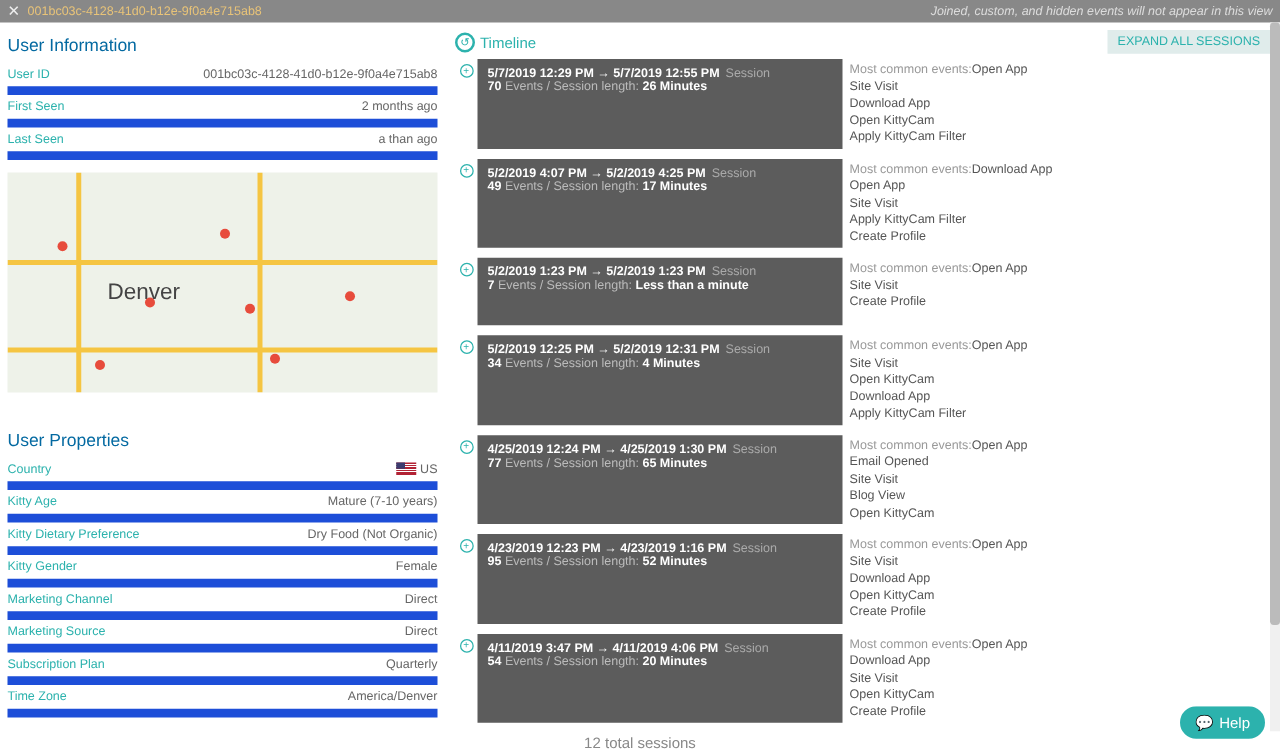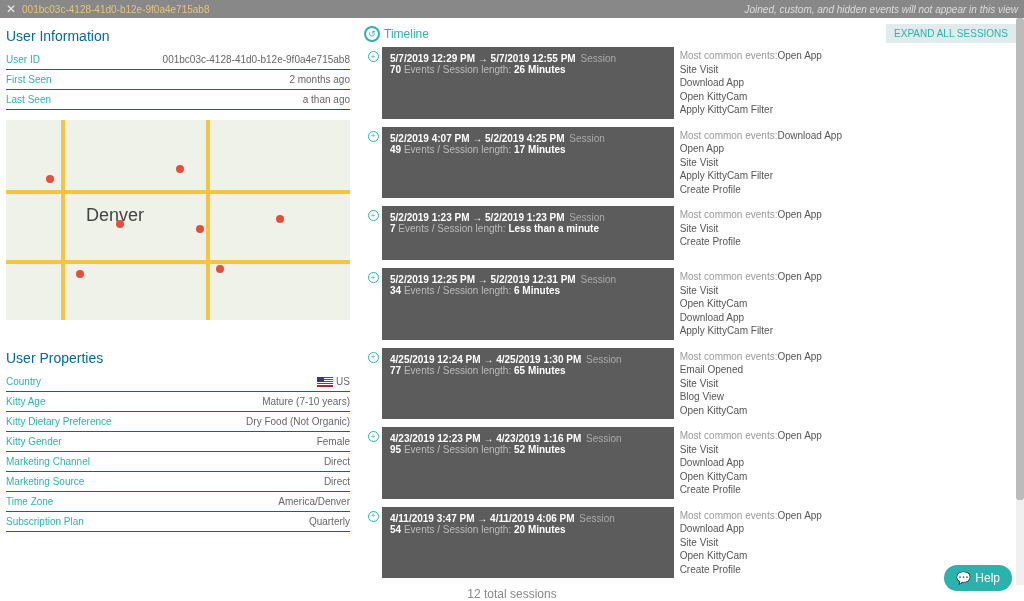--- a/index.html
+++ b/index.html
@@ -4,24 +4,24 @@
   <style>
     * { box-sizing: border-box; margin: 0; padding: 0; }
     body { font-family: -apple-system, BlinkMacSystemFont, "Segoe UI", Arial, sans-serif; font-size: 11px; color: #555; background: #fff; width: 1024px; height: 601px; overflow: hidden; position: relative; }
     .top-bar { height: 18px; background: #888; display: flex; align-items: center; padding: 0 6px; color: #fff; font-size: 10px; }
     .top-bar .close { color: #eee; margin-right: 6px; cursor: pointer; font-size: 12px; }
     .top-bar .uid { color: #e8c378; }
     .top-bar .notice { margin-left: auto; color: #ddd; font-style: italic; }
     .main { display: flex; height: calc(100% - 34px); }
     .left { width: 356px; padding: 10px 6px; overflow-y: auto; }
     .left h2 { color: #0369a1; font-weight: 500; font-size: 14px; margin-bottom: 6px; }
-    .info-row { display: flex; justify-content: space-between; padding: 4px 0; border-bottom: 1px solid #1d4ed8; }
+    .info-row { display: flex; justify-content: space-between; padding: 4px 0; border-bottom: 7px solid #1d4ed8; }
     .info-row .label { color: #2cb2ad; font-size: 10px; }
     .info-row .value { color: #666; font-size: 10px; }
-    .map-placeholder { width: 100%; height: 200px; margin: 10px 0 30px 0; background: #eef2e9; position: relative; overflow: hidden; }
+    .map-placeholder { width: 100%; height: 176px; margin: 10px 0 30px 0; background: #eef2e9; position: relative; overflow: hidden; }
     .map-placeholder .dot { position: absolute; width: 8px; height: 8px; border-radius: 50%; background: #e74c3c; }
     .map-placeholder .city { position: absolute; left: 80px; top: 85px; font-size: 18px; color: #444; font-weight: 500; }
     .map-placeholder .road-h { position:absolute; height:4px; background:#f5c542; left:0; right:0; }
     .map-placeholder .road-v { position:absolute; width:4px; background:#f5c542; top:0; bottom:0; }
     .right { flex: 1; padding: 6px 8px; display: flex; flex-direction: column; position: relative; }
     .timeline-header { display: flex; align-items: center; margin-bottom: 4px; }
     .timeline-header .title { color: #2cb2ad; font-size: 12px; font-weight: 400; margin-left: 4px; }
     .timeline-header .expand-btn { margin-left: auto; background: #e0eceb; color: #2cb2ad; border: none; padding: 4px 8px; font-size: 10px; cursor: pointer; }
     .timeline-icon { width: 16px; height: 16px; border: 2px solid #2cb2ad; border-radius: 50%; display: inline-flex; align-items: center; justify-content: center; color: #2cb2ad; font-size: 9px; }
     .sessions { flex: 1; overflow-y: auto; }
@@ -108,26 +108,26 @@
         </div>
         <div class="info-row">
           <span class="label">Marketing Channel</span>
           <span class="value">Direct</span>
         </div>
         <div class="info-row">
           <span class="label">Marketing Source</span>
           <span class="value">Direct</span>
         </div>
         <div class="info-row">
+          <span class="label">Subscription Plan</span>
+          <span class="value">Quarterly</span>
+        </div>
+        <div class="info-row">
           <span class="label">Time Zone</span>
           <span class="value">America/Denver</span>
-        </div>
-        <div class="info-row">
-          <span class="label">Subscription Plan</span>
-          <span class="value">Quarterly</span>
         </div>
       </div>
   </div>
 
   <div class="right">
     <div class="timeline-header">
       <span class="timeline-icon">↺</span>
       <span class="title">Timeline</span>
       <button class="expand-btn">EXPAND ALL SESSIONS</button>
     </div>
@@ -184,21 +184,21 @@
             </div>
           </div>
         </div>
         <div class="session">
           <div class="session-marker">
             <div class="plus-circle">+</div>
           </div>
           <div class="session-body">
             <div class="session-dark">
               <div><span class="time-range">5/2/2019 12:25 PM → 5/2/2019 12:31 PM</span><span class="session-label"> Session</span></div>
-              <div><span class="count">34</span><span class="muted"> Events </span><span class="muted">/ Session length: </span><span class="length-val">6 Minutes</span></div>
+              <div><span class="count">34</span><span class="muted"> Events </span><span class="muted">/ Session length: </span><span class="length-val">4 Minutes</span></div>
             </div>
             <div class="session-right">
               <div class="event-line"><span class="common-label">Most common events:</span><span class="event-list">Open App</span></div>
               <div class="event-line"><span class="event-list">Site Visit</span></div>
               <div class="event-line"><span class="event-list">Open KittyCam</span></div>
               <div class="event-line"><span class="event-list">Download App</span></div>
               <div class="event-line"><span class="event-list">Apply KittyCam Filter</span></div>
             </div>
           </div>
         </div>

